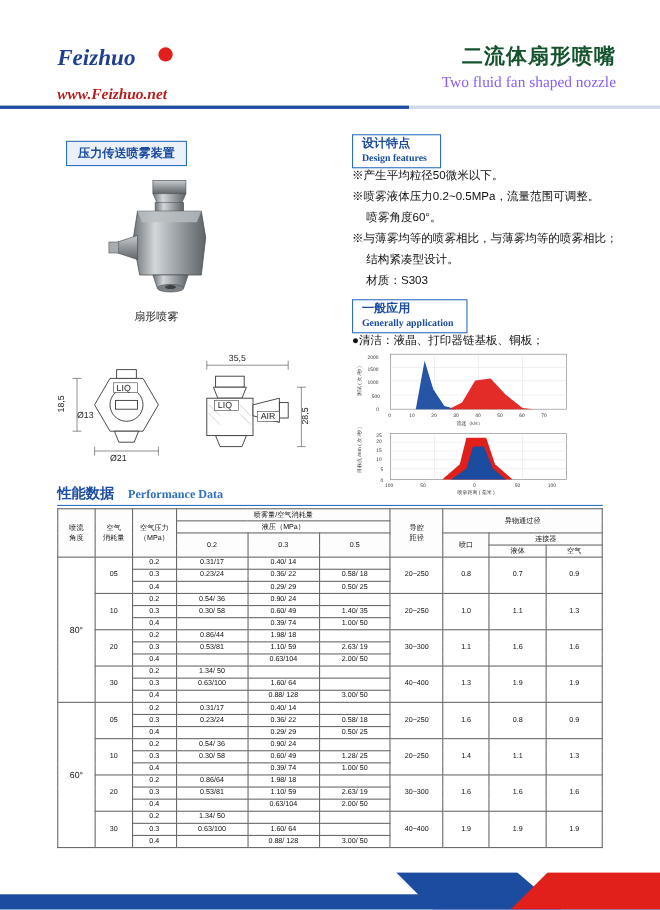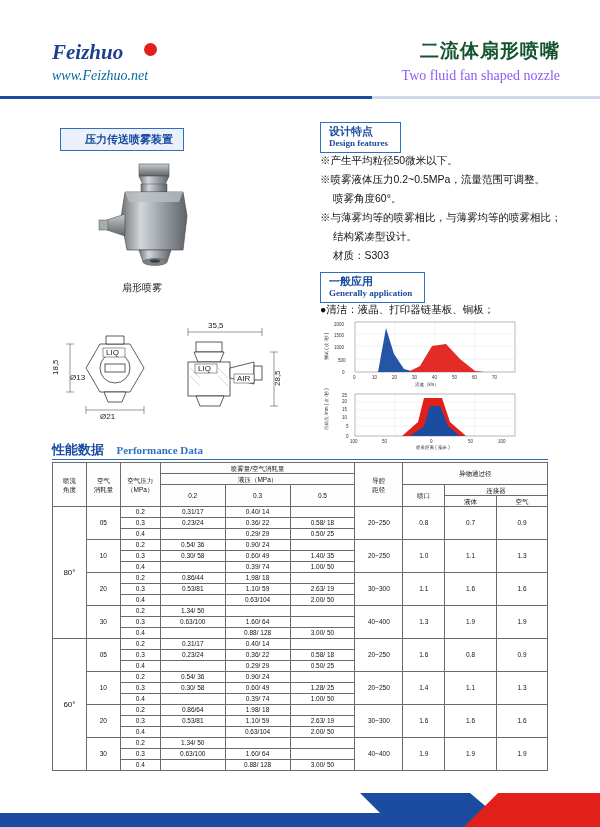--- a/index.html
+++ b/index.html
@@ -22,38 +22,38 @@
     font-size:21px; font-weight:bold; font-style:italic;
     color:#1f3f8f; letter-spacing:0px;
   }
   .logo-dot {
     position:absolute; left:92px; top:3px;
     width:13px; height:13px; border-radius:50%;
     background:#e2201b;
   }
   .logo-url {
     font-family:"Liberation Serif", serif;
-    font-size:14px; font-weight:normal; font-style:italic;
-    color:#0369a1; margin-top:3px;
+    font-size:14px; font-weight:bold; font-style:italic;
+    color:#b91c1c; margin-top:14px;
   }
   .title-block { position:absolute; right:40px; top:38px; text-align:right; }
   .title-cn { font-size:19px; font-weight:bold; color:#14532d; letter-spacing:1px; }
   .title-en { font-size:14px; color:#8b5cf6; margin-top:4px; font-family:"Liberation Serif", serif;}
   .header-rule {
     position:absolute; left:0; top:96px; width:600px; height:3px;
     background:linear-gradient(to right,#1b4ca0 0%, #1b4ca0 62%, #cfd8e8 62%, #cfd8e8 100%);
   }
 
   
   .tag {
     position:absolute;
     border:1px solid #2f6fc0;
     color:#1b4ca0;
     font-size:11px; font-weight:bold;
-    padding:3px 10px 3px 24px;
+    padding:3px 10px 3px 10px;
     background:#ffffff;
     white-space:nowrap;
   }
   .tag.blue-fill {
     background:#eaf1fb;
   }
   .tag-en { font-size:9px; color:#1b4ca0; font-weight:bold; font-family:"Liberation Serif", serif;}
 
   
   .photo-panel { position:absolute; left:60px; top:148px; width:215px; height:150px; }

